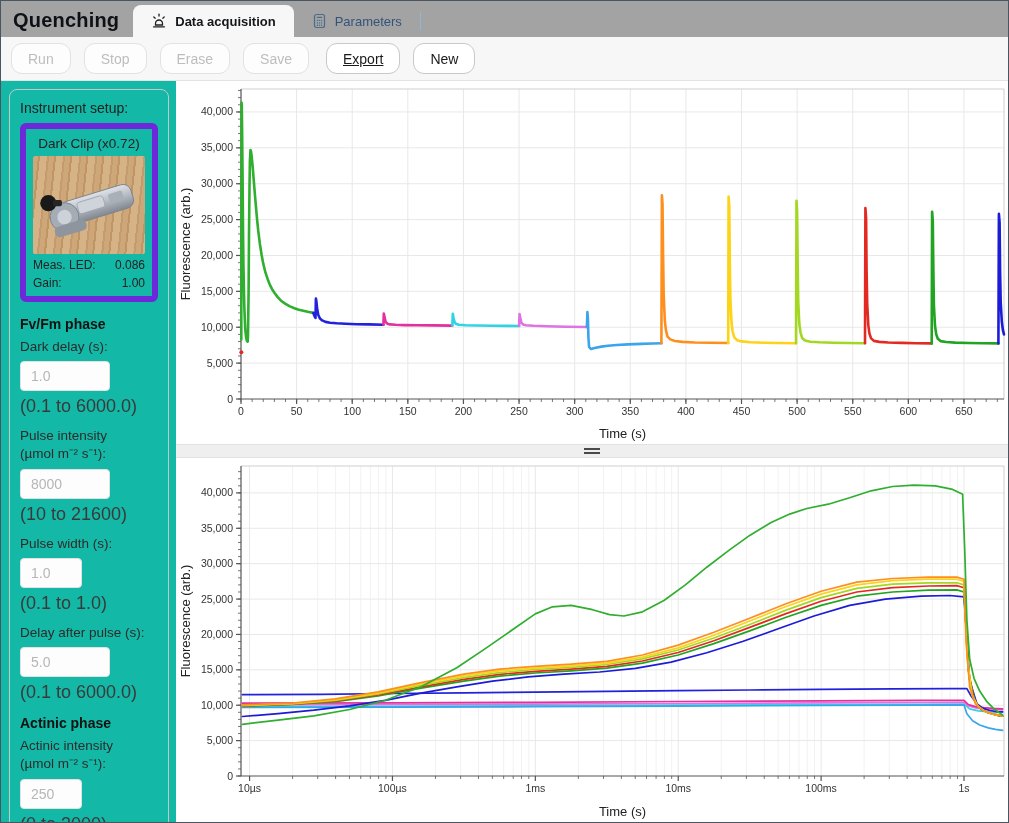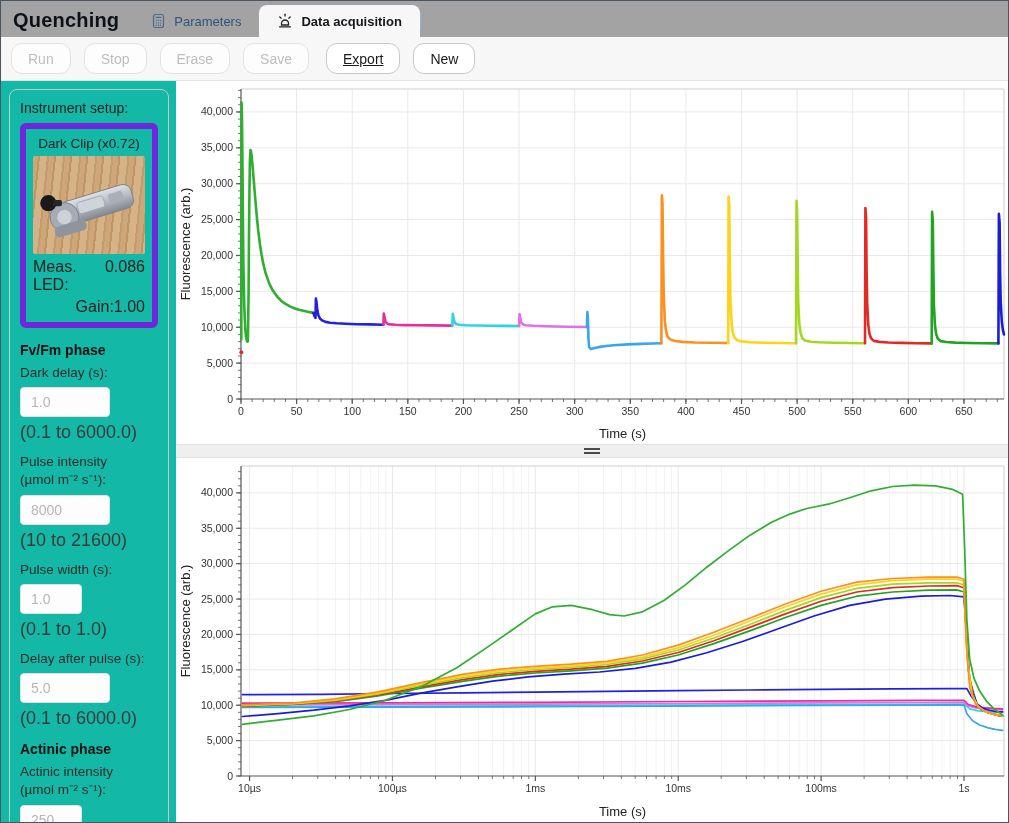--- a/index.html
+++ b/index.html
@@ -28,21 +28,21 @@
   
   .main { flex:1; display:flex; background:#14b8a6; overflow:hidden; }
   .sidebar { width:160px; margin:8px 0 0 8px; border:1px solid #c6c6c6; border-radius:8px;
     padding:10px 10px 10px 10px; flex-shrink:0; height:100%; }
   .setup-label { font-size:14px; color:#222; margin-bottom:7px; }
   .setup-card { border:6px solid #6d28d9; border-radius:6px; padding:7px 7px 6px 7px; margin-bottom:14px; }
   .clip-title { font-size:13.5px; color:#222; margin-bottom:5px; text-align:center; }
   .photo { width:100%; height:98px; border-radius:2px; overflow:hidden; position:relative;
     background:repeating-linear-gradient(96deg,#cda77a 0 5px,#bf9564 5px 7px,#d6b386 7px 14px,#c49b6c 14px 16px); }
   .photo svg { position:absolute; inset:0; }
-  .kv { display:flex; justify-content:flex-end; font-size:16px; color:#222; margin-top:4px; }
+  .kv { display:flex; justify-content:space-between; font-size:12px; color:#222; margin-top:4px; }
   .section-h { font-size:14px; font-weight:700; color:#111; margin:12px 0 6px 0; }
   .field { margin-bottom:10px; }
   .field-label { font-size:13.5px; color:#2b2b2b; white-space:pre-line; line-height:1.35; margin-bottom:5px; }
   .field input { height:30px; border:1px solid #e2e2e2; border-radius:4px; background:#fdfdfd;
     color:#b6b6b6; font-size:14px; padding:4px 10px; font-family:inherit; }
   .field input.lg { width:90px; }
   .field input.sm { width:62px; }
   .field-range { font-size:18px; color:#3a3a3a; margin-top:5px; }
 
   
@@ -54,49 +54,49 @@
     display:flex; align-items:center; justify-content:center; cursor:row-resize; }
   .grip { width:16px; height:6px; border-top:2px solid #4a4a4a; border-bottom:2px solid #4a4a4a; }
 </style>
 </head>
 <body>
 
 <div class="app">
 
   <div class="header">
     <div class="app-title">Quenching</div>
+    <div class="tab active">
+      <span class="ticon">
+        <svg width="16" height="16" viewBox="0 0 16 16" fill="none" stroke="#222" stroke-width="1.3" stroke-linecap="round">
+          <path d="M4.5 10.5 a3.5 3.5 0 0 1 7 0 v1.5 h-7 z"></path>
+          <line x1="2.5" y1="13.8" x2="13.5" y2="13.8"></line>
+          <line x1="8" y1="1.2" x2="8" y2="3"></line>
+          <line x1="2.8" y1="4" x2="4.2" y2="5.2"></line>
+          <line x1="13.2" y1="4" x2="11.8" y2="5.2"></line>
+        </svg>
+      </span>
+      <span>Data acquisition</span>
+    </div>
     <div class="tab">
       <span class="ticon">
         <svg width="15" height="16" viewBox="0 0 15 16" fill="none" stroke="#4a6b8a" stroke-width="1.2">
           <rect x="2.5" y="1.5" width="10" height="13" rx="2"></rect>
           <line x1="4.8" y1="4.4" x2="10.2" y2="4.4"></line>
           <circle cx="5.4" cy="7.4" r="0.7" fill="#4a6b8a" stroke="none"></circle>
           <circle cx="7.5" cy="7.4" r="0.7" fill="#4a6b8a" stroke="none"></circle>
           <circle cx="9.6" cy="7.4" r="0.7" fill="#4a6b8a" stroke="none"></circle>
           <circle cx="5.4" cy="9.9" r="0.7" fill="#4a6b8a" stroke="none"></circle>
           <circle cx="7.5" cy="9.9" r="0.7" fill="#4a6b8a" stroke="none"></circle>
           <circle cx="9.6" cy="9.9" r="0.7" fill="#4a6b8a" stroke="none"></circle>
           <circle cx="5.4" cy="12.2" r="0.7" fill="#4a6b8a" stroke="none"></circle>
           <circle cx="7.5" cy="12.2" r="0.7" fill="#4a6b8a" stroke="none"></circle>
           <circle cx="9.6" cy="12.2" r="0.7" fill="#4a6b8a" stroke="none"></circle>
         </svg>
       </span>
       <span>Parameters</span>
-    </div>
-    <div class="tab active">
-      <span class="ticon">
-        <svg width="16" height="16" viewBox="0 0 16 16" fill="none" stroke="#222" stroke-width="1.3" stroke-linecap="round">
-          <path d="M4.5 10.5 a3.5 3.5 0 0 1 7 0 v1.5 h-7 z"></path>
-          <line x1="2.5" y1="13.8" x2="13.5" y2="13.8"></line>
-          <line x1="8" y1="1.2" x2="8" y2="3"></line>
-          <line x1="2.8" y1="4" x2="4.2" y2="5.2"></line>
-          <line x1="13.2" y1="4" x2="11.8" y2="5.2"></line>
-        </svg>
-      </span>
-      <span>Data acquisition</span>
     </div>
     <div class="tab-sep"></div>
   </div>
 
   <div class="toolbar">
     <button class="tbtn">Run</button>
     <button class="tbtn">Stop</button>
     <button class="tbtn">Erase</button>
     <button class="tbtn">Save</button>
     <button class="tbtn enabled" id="btn-export">Export</button>

